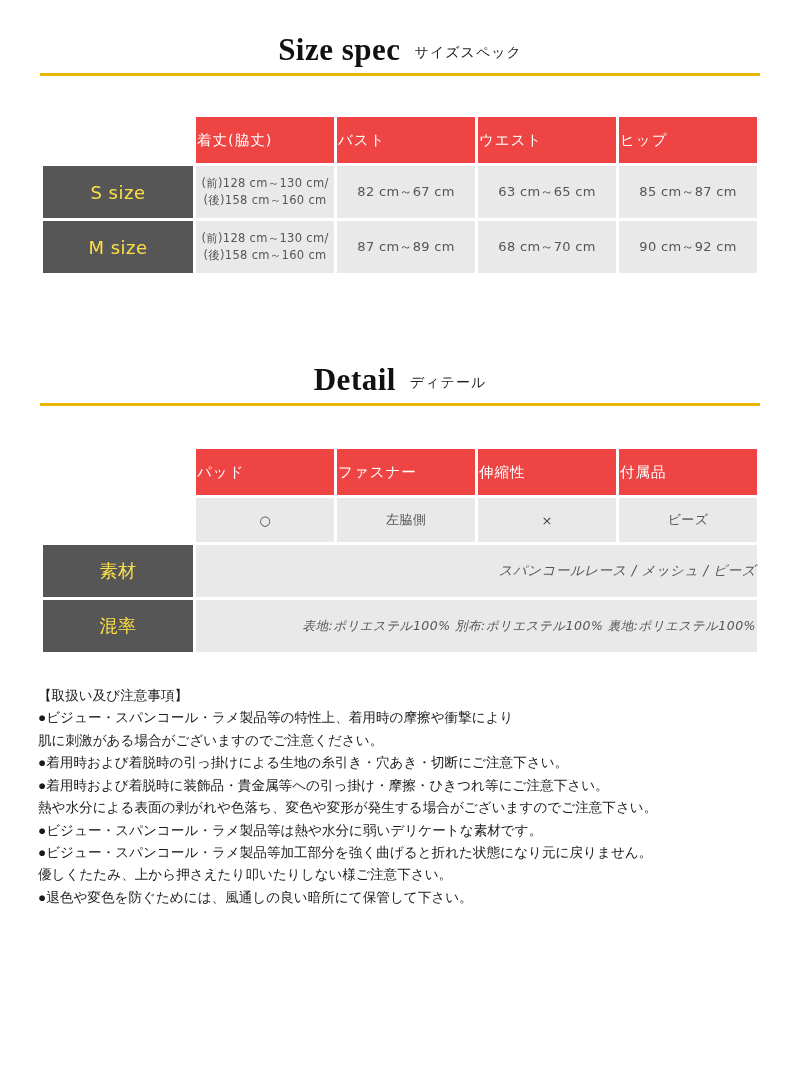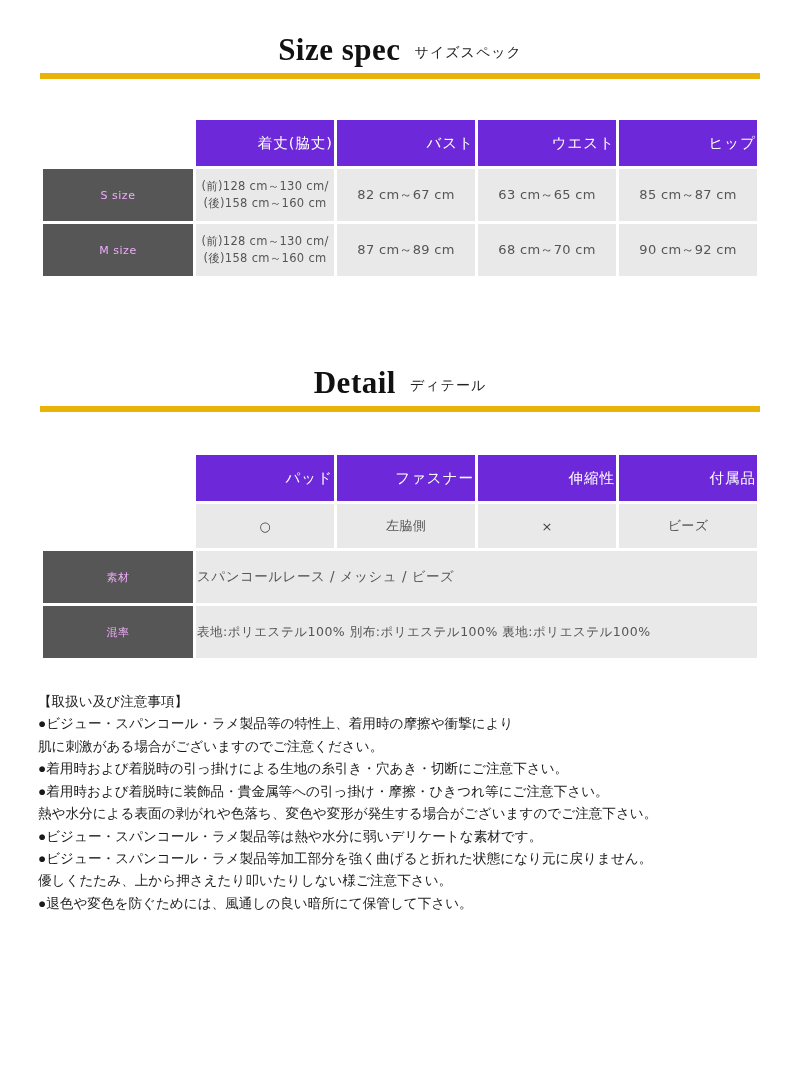--- a/index.html
+++ b/index.html
@@ -25,21 +25,21 @@
   .section {
     width: 720px;
     margin: 0 auto;
   }
   .sec-size { padding-top: 34px; }
   .sec-detail { padding-top: 88px; }
 
   .sec-head {
     text-align: center;
     padding-bottom: 8px;
-    border-bottom: 6px solid #eab308;
+    border-bottom: 3px solid #eab308;
     line-height: 1;
     white-space: nowrap;
   }
   .sec-head .en {
     font-family: "Liberation Serif", serif;
     font-size: 31px;
     font-weight: bold;
     letter-spacing: 0.5px;
     color: #111111;
   }
@@ -63,32 +63,32 @@
     font-family: "DejaVu Sans", sans-serif;
   }
   table.spec.size-tbl { margin-top: 38px; }
   table.spec.detail-tbl { margin-top: 40px; }
 
   td.corner {
     background: transparent;
     width: 150px;
   }
   td.hcell {
-    background: #6d28d9;
+    background: #ef4444;
     color: #ffffff;
-    text-align: right;
+    text-align: left;
     font-size: 14.5px;
     height: 46px;
     letter-spacing: 1px;
   }
   td.rowhead {
     background: #565656;
-    color: #f0abfc;
+    color: #fde047;
     text-align: center;
-    font-size: 11px;
+    font-size: 18px;
     height: 52px;
     letter-spacing: 0.5px;
   }
   td.vcell {
     background: #e9e9e9;
     color: #555555;
     text-align: center;
     font-size: 13px;
     height: 52px;
     letter-spacing: 0.3px;
@@ -99,22 +99,23 @@
   }
   td.vcell.mark {
     font-size: 15px;
     color: #444444;
   }
   td.vcell.sub {
     height: 44px;
     font-size: 13px;
   }
   td.vcell.wide {
-    text-align: left;
+    text-align: right;
     letter-spacing: 0.5px;
+    font-style: italic;
   }
   td.vcell.wide.mat { font-size: 13.5px; height: 52px; }
   td.vcell.wide.blend { font-size: 12.5px; height: 52px; }
 
   
   .notes {
     width: 760px;
     margin: 0 auto;
     padding: 30px 0 24px 18px;
     font-family: Liberation Sans, sans-serif;

